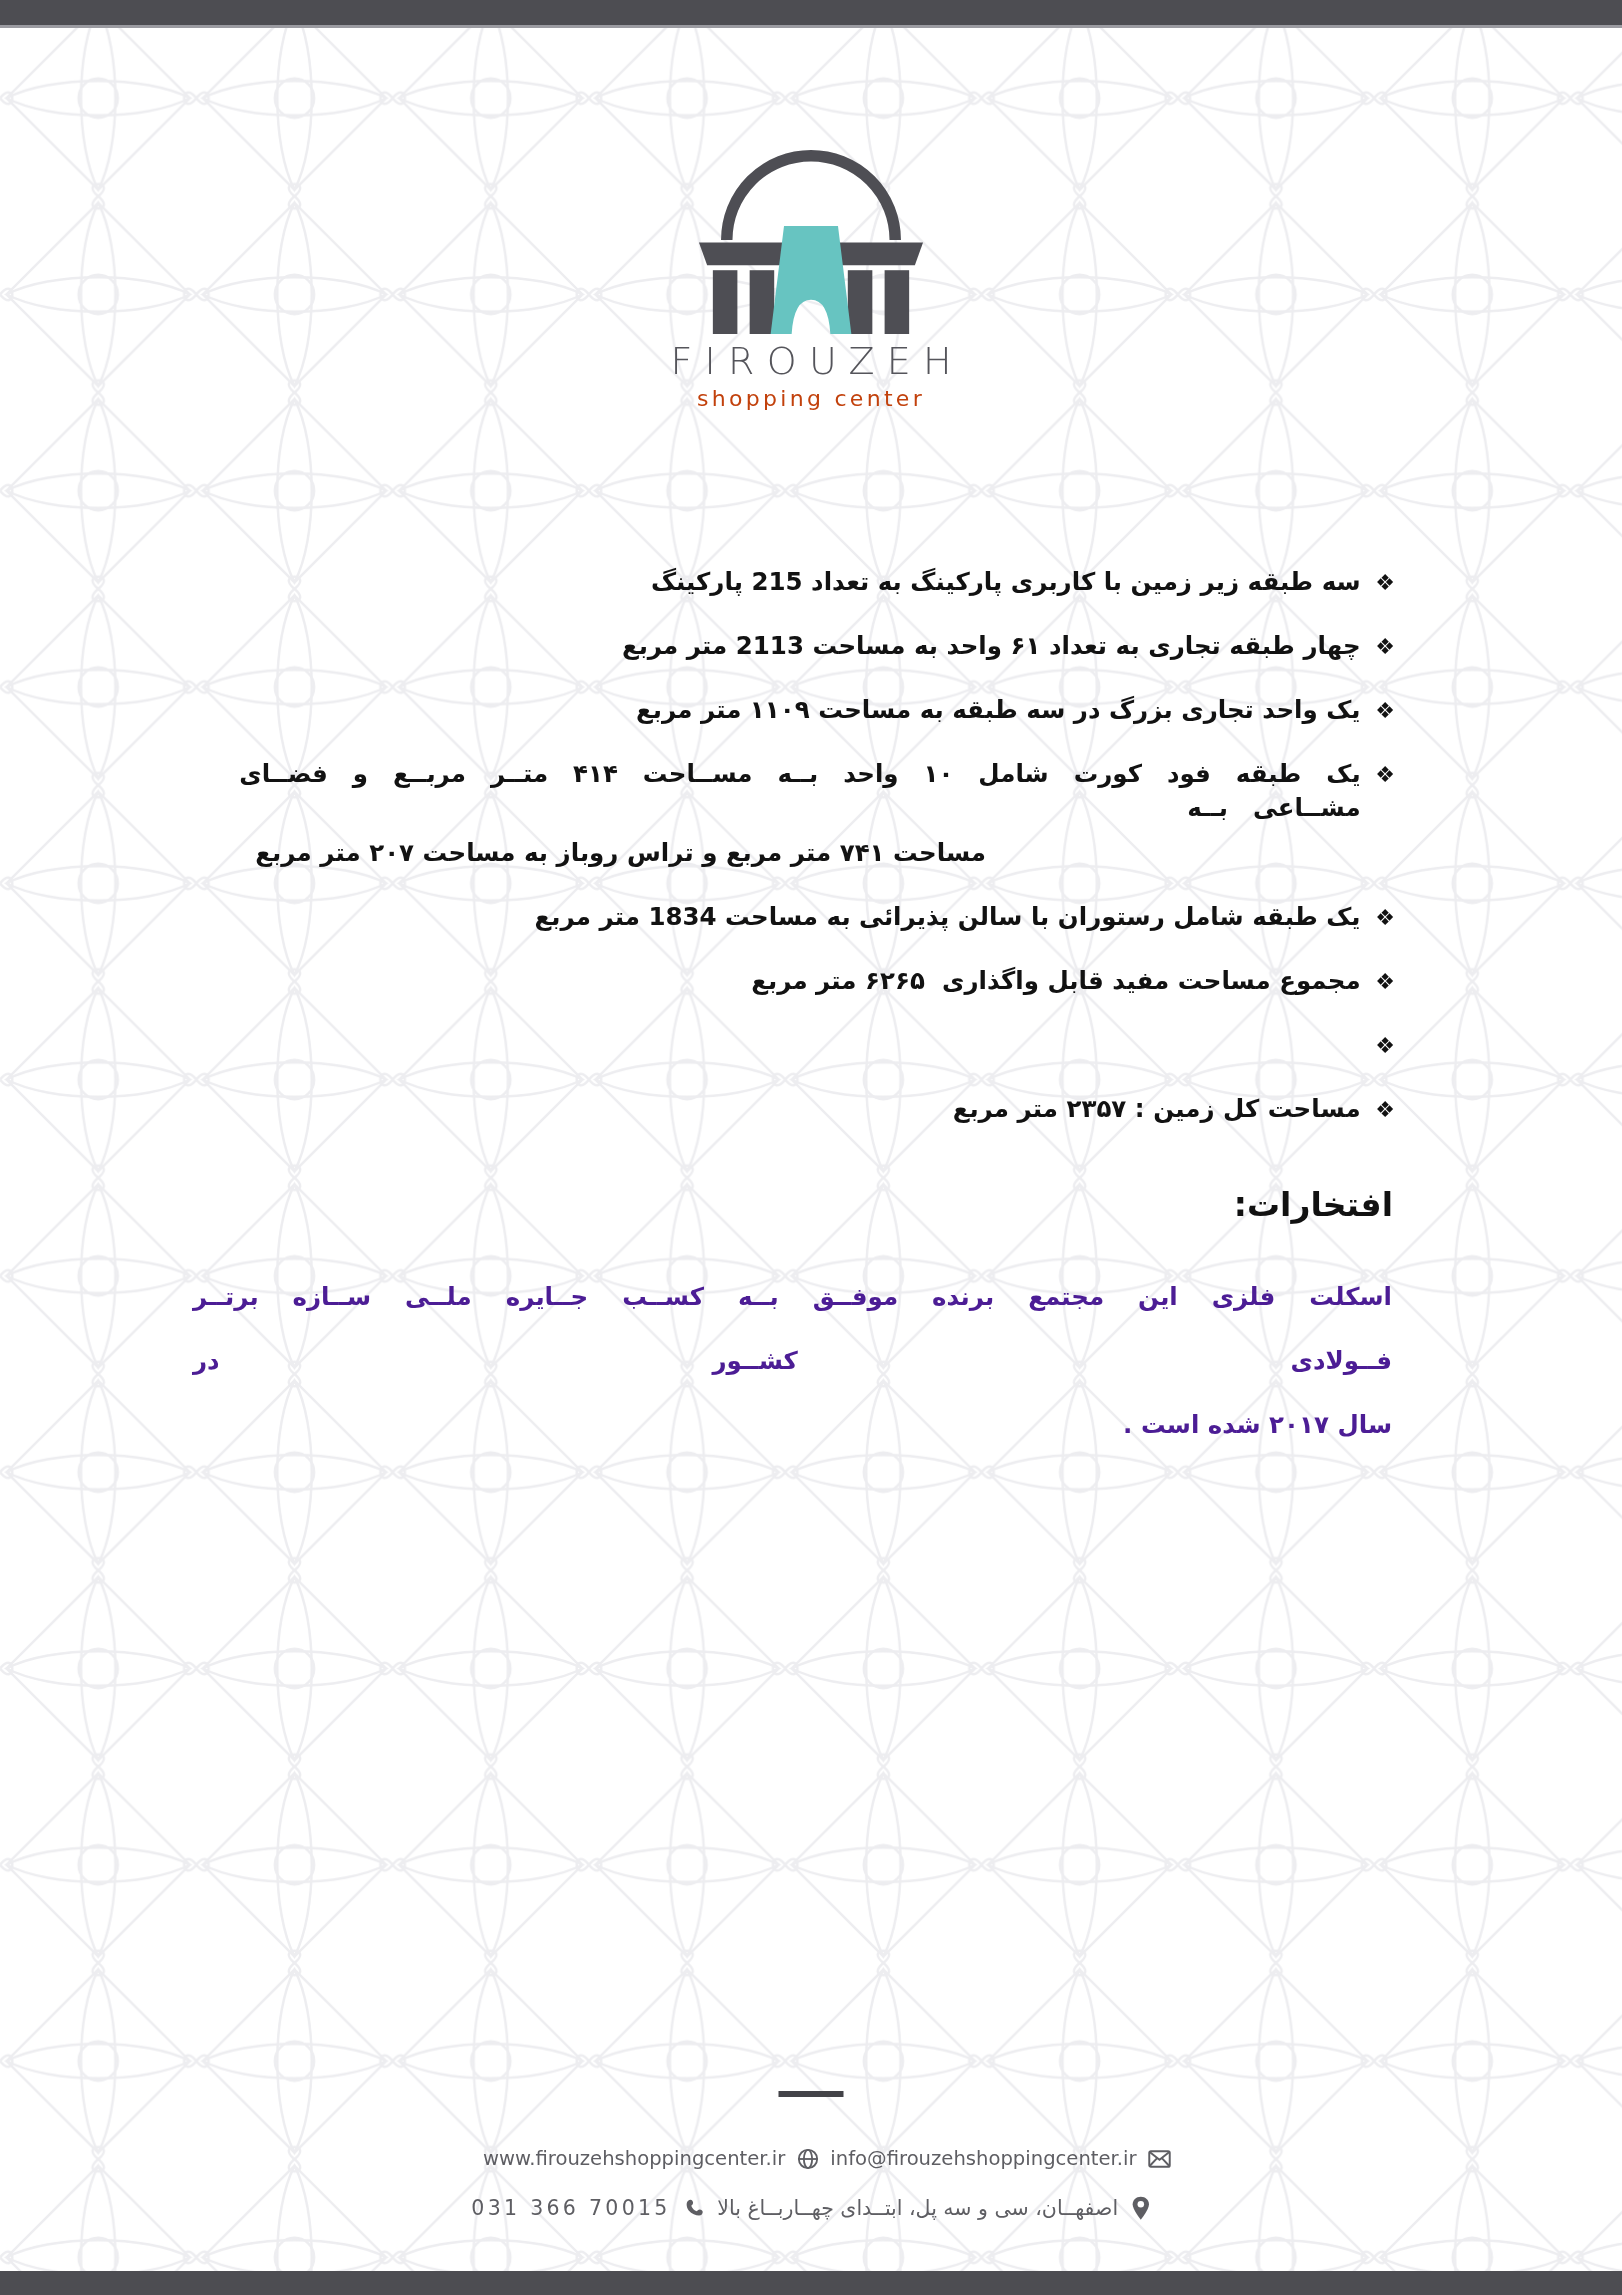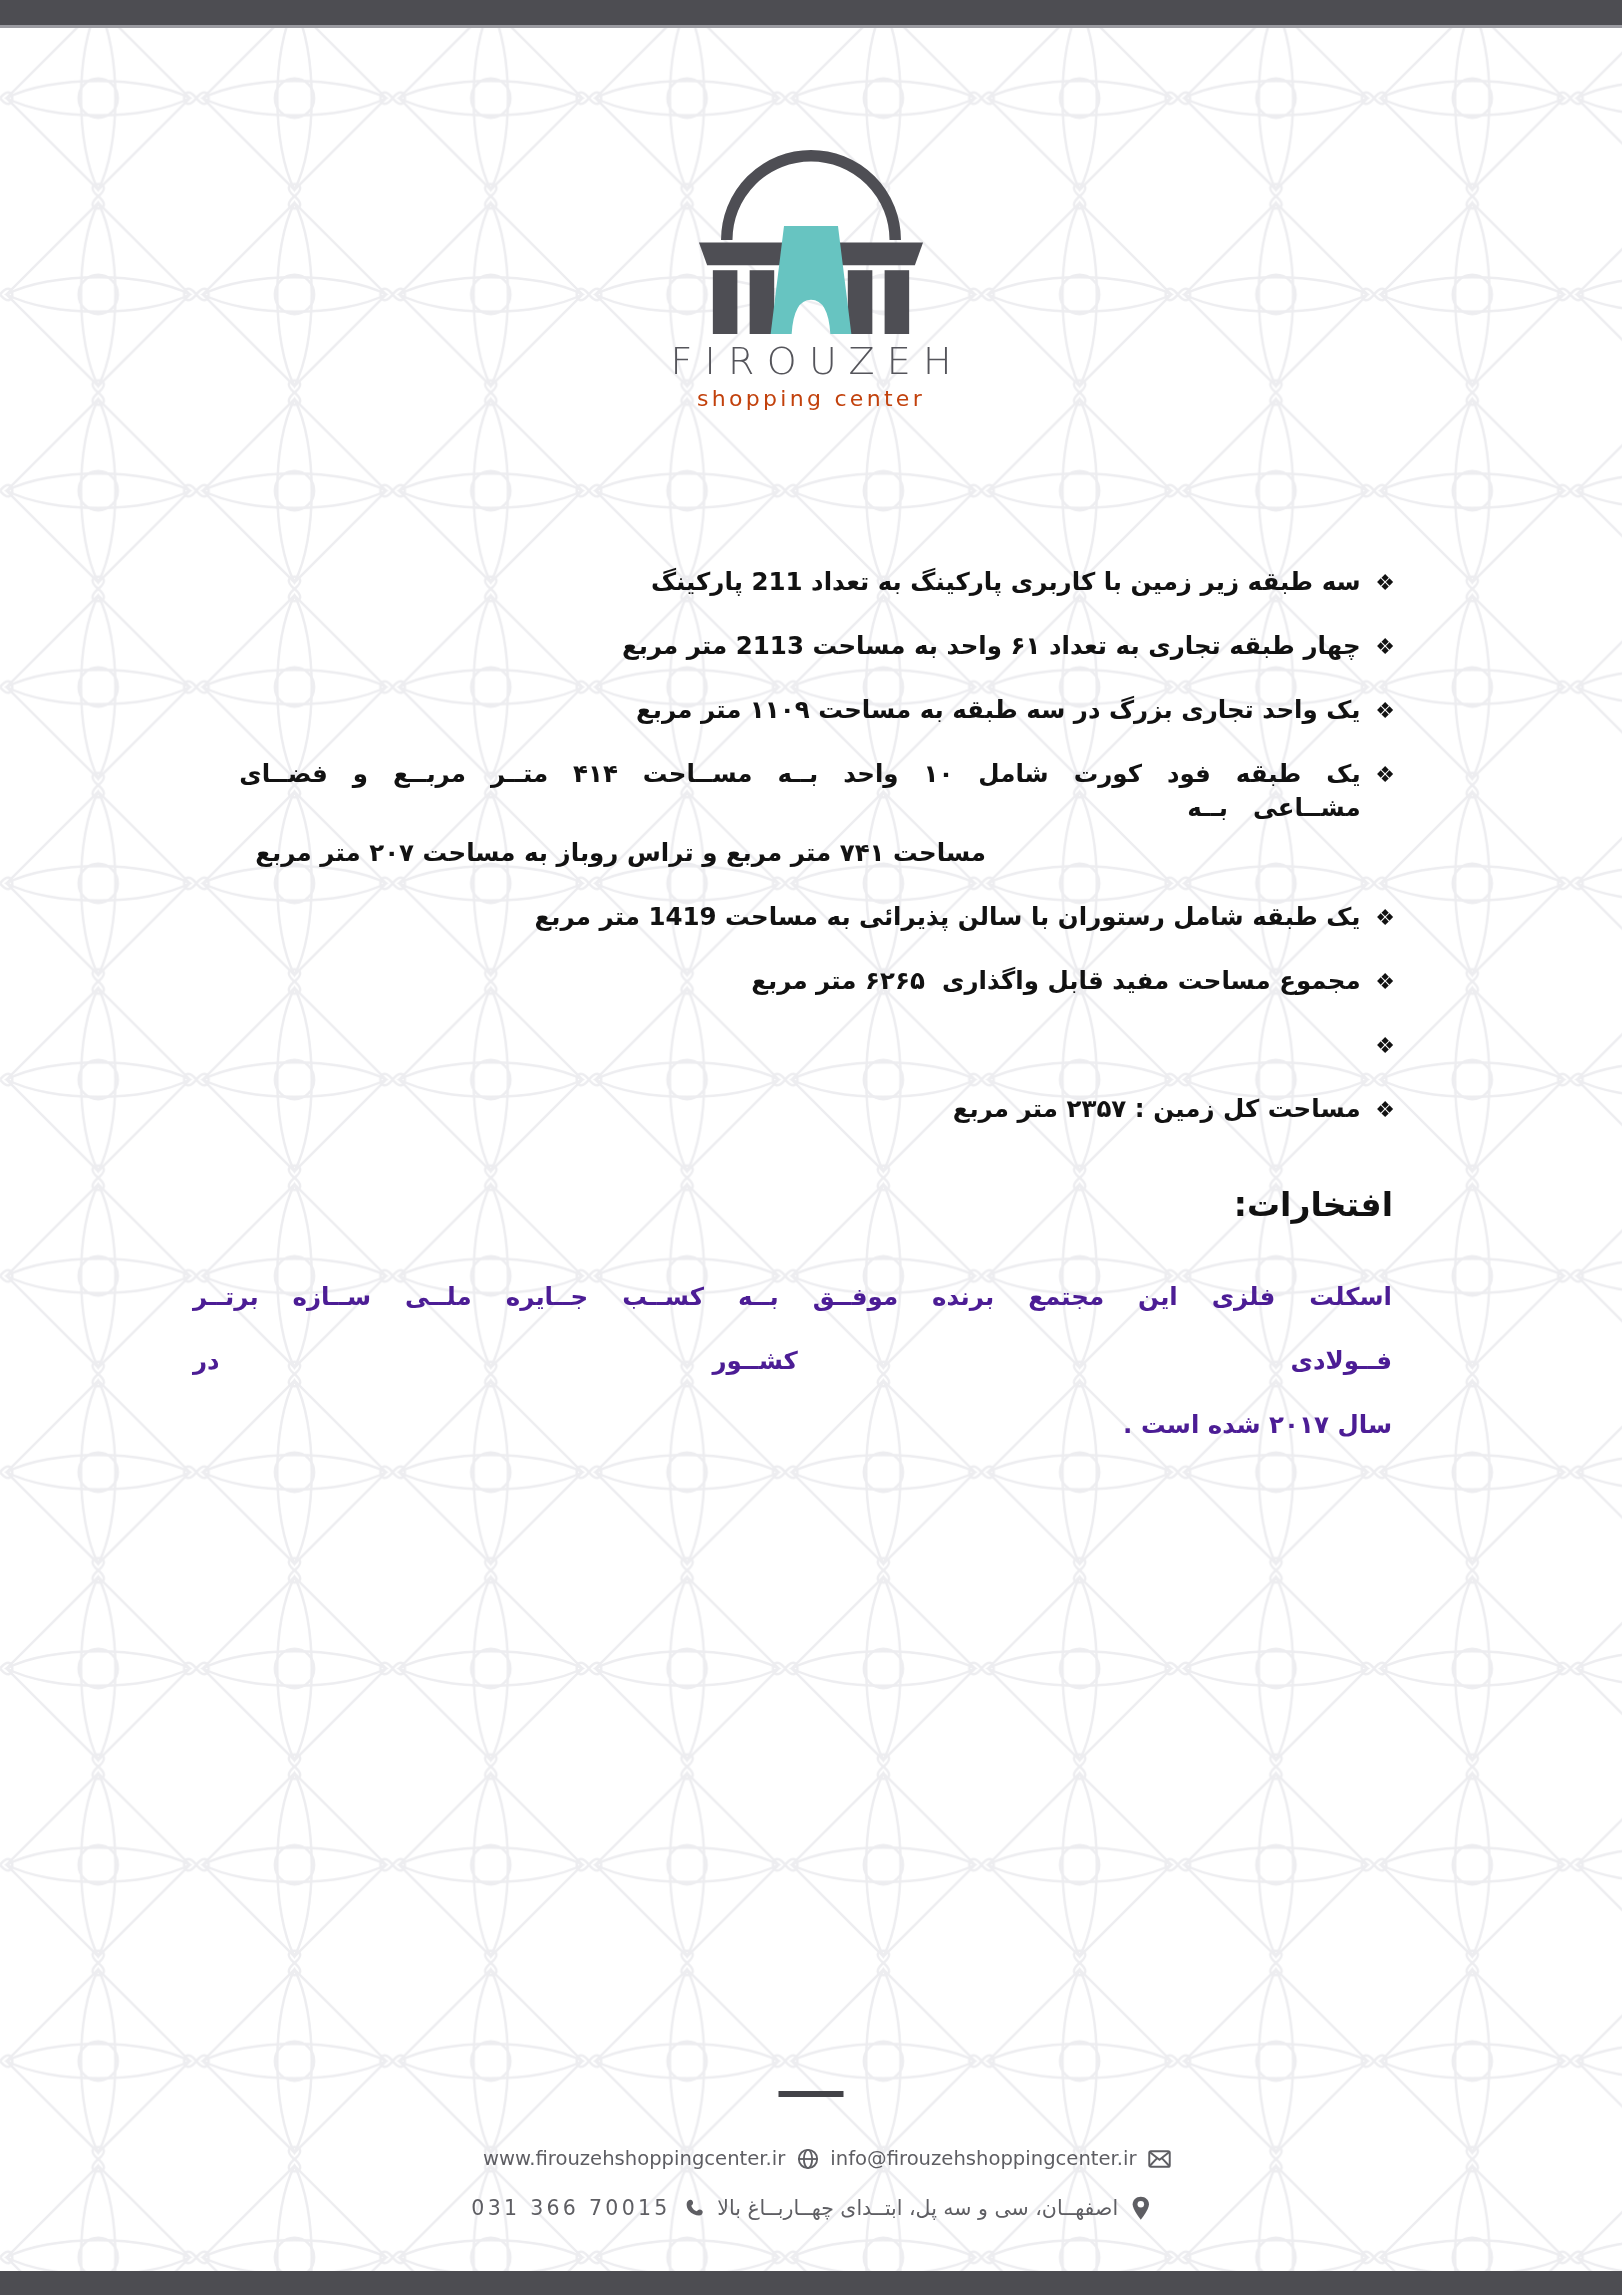--- a/index.html
+++ b/index.html
@@ -112,40 +112,40 @@
            M141 358 L141 292 Q141 238 165 238 Q189 238 189 292 L189 358 Z"></path>
     </svg>
     <div class="logo-name">FIROUZEH</div>
     <div class="logo-tagline">shopping center</div>
   </div>
 
 
   <ul class="spec-list rtl" lang="fa">
     <li>
       <span class="spec-bullet">❖</span>
-      <span class="spec-text">سه طبقه زیر زمین با کاربری پارکینگ به تعداد 211 پارکینگ</span>
+      <span class="spec-text">سه طبقه زیر زمین با کاربری پارکینگ به تعداد 215 پارکینگ</span>
     </li>
     <li>
       <span class="spec-bullet">❖</span>
       <span class="spec-text">چهار طبقه تجاری به تعداد ۶۱ واحد به مساحت 2113 متر مربع</span>
     </li>
     <li>
       <span class="spec-bullet">❖</span>
       <span class="spec-text">یک واحد تجاری بزرگ در سه طبقه به مساحت ۱۱۰۹ متر مربع</span>
     </li>
     <li class="li-stretch">
       <span class="spec-bullet">❖</span>
       <span class="spec-text">یک طبقه فود کورت شامل ۱۰ واحد بــه مســاحت ۴۱۴ متــر مربــع و فضــای مشــاعی بــه</span>
     </li>
     <li class="li-continued">
       <span class="spec-text">مساحت ۷۴۱ متر مربع و تراس روباز به مساحت ۲۰۷ متر مربع</span>
     </li>
     <li>
       <span class="spec-bullet">❖</span>
-      <span class="spec-text">یک طبقه شامل رستوران با سالن پذیرائی به مساحت 1419 متر مربع</span>
+      <span class="spec-text">یک طبقه شامل رستوران با سالن پذیرائی به مساحت 1834 متر مربع</span>
     </li>
     <li>
       <span class="spec-bullet">❖</span>
       <span class="spec-text">مجموع مساحت مفید قابل واگذاری  ۶۲۶۵ متر مربع</span>
     </li>
     <li>
       <span class="spec-bullet">❖</span>
     </li>
     <li>
       <span class="spec-bullet">❖</span>

